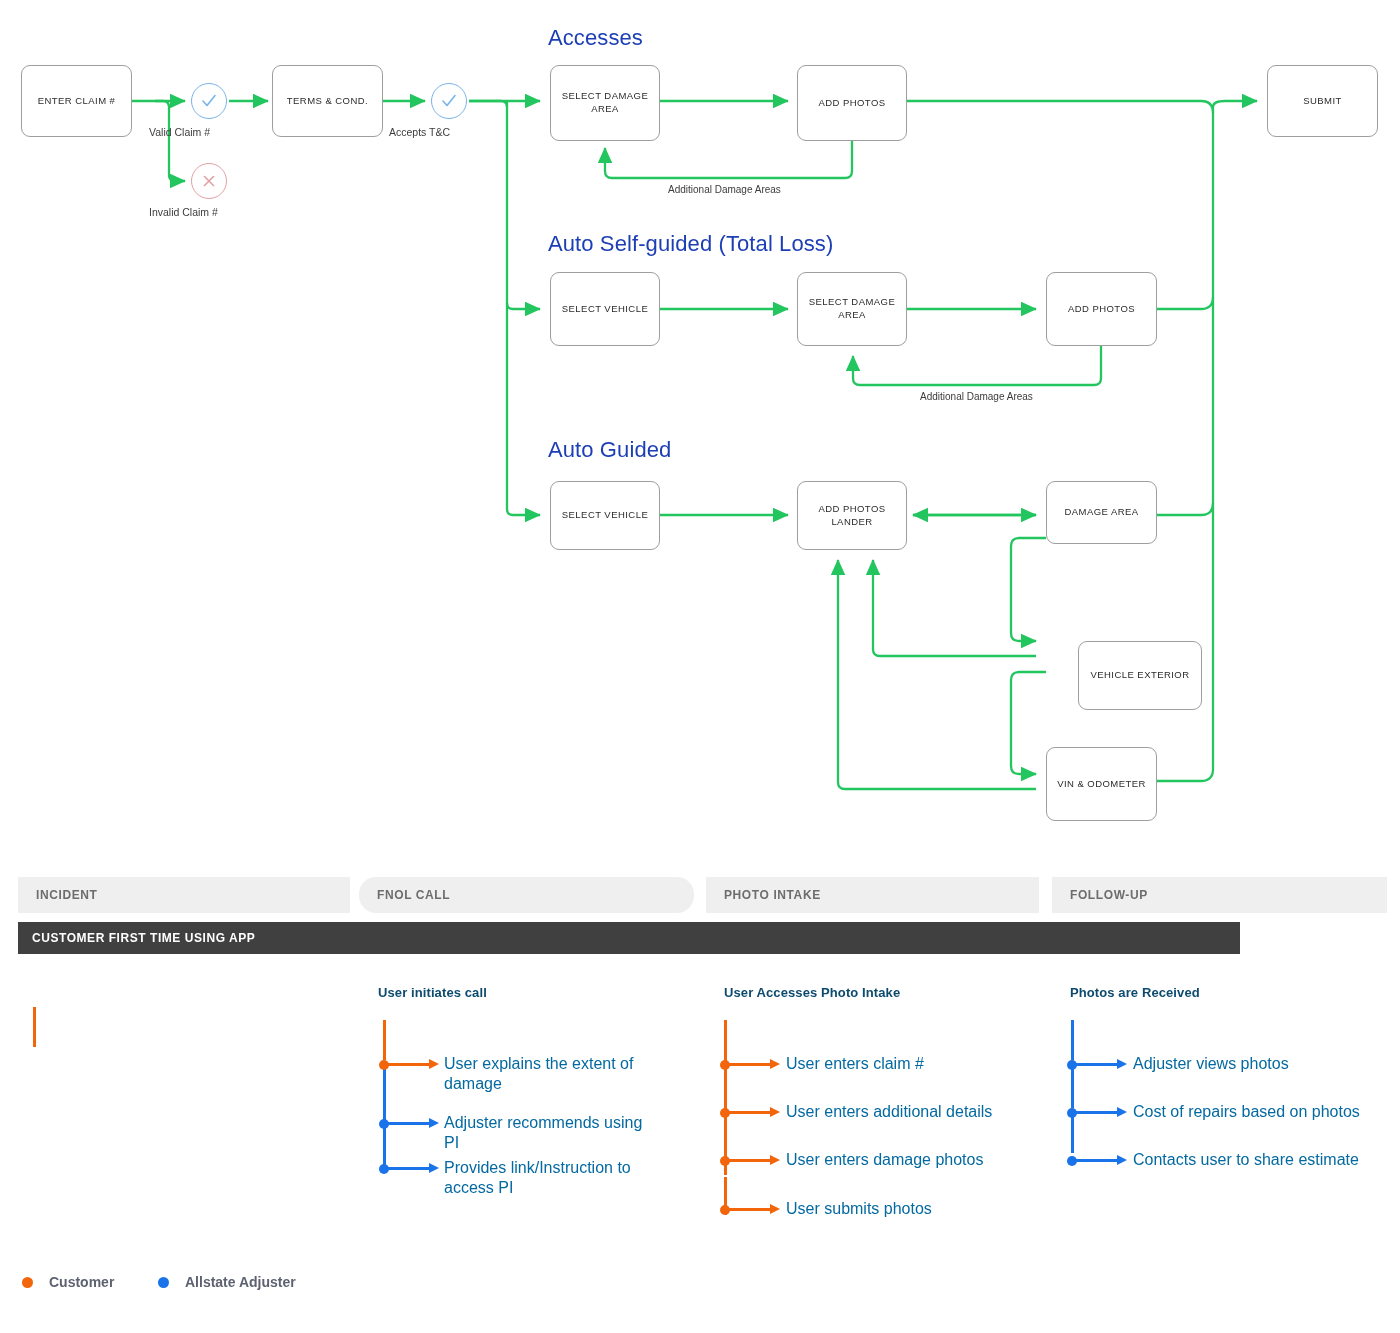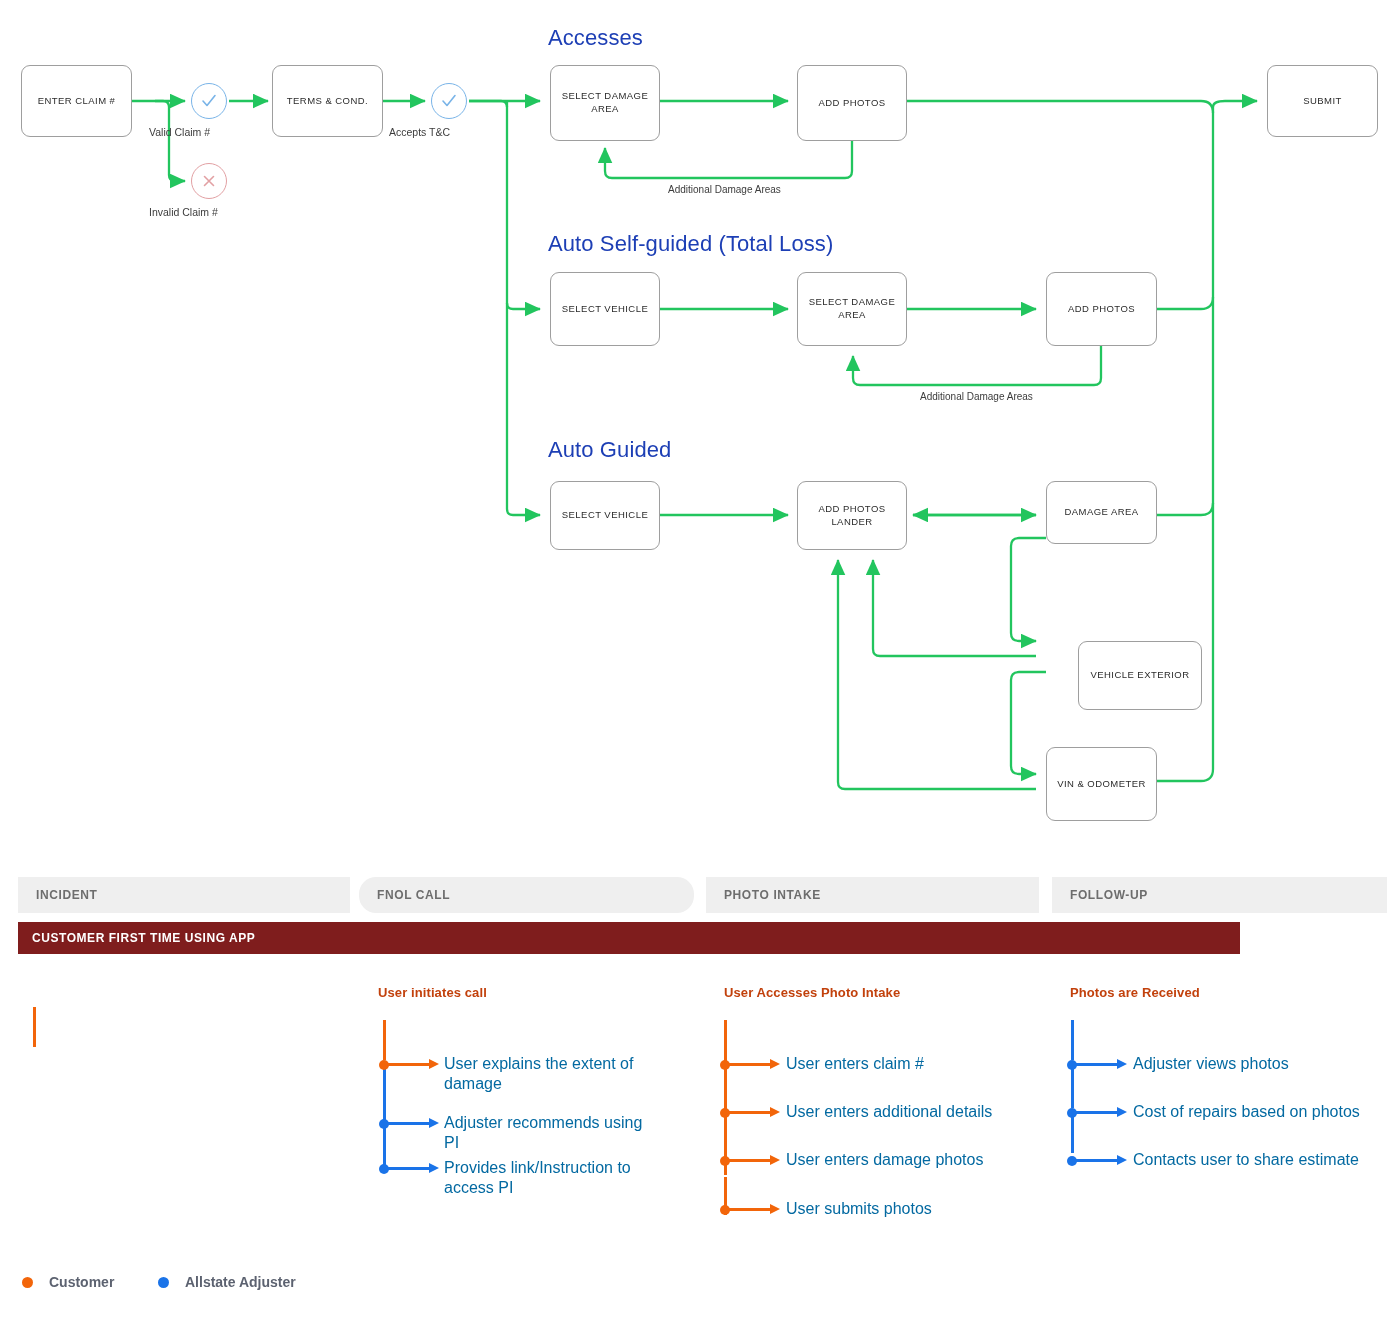--- a/index.html
+++ b/index.html
@@ -78,35 +78,35 @@
     padding-left: 18px;
     font-size: 12px;
     font-weight: bold;
     letter-spacing: .6px;
     color: #6d6d6d;
   }
   #band-row {
     position: absolute;
     left: 18px; top: 922px;
     width: 1222px; height: 32px;
-    background: #7f1d1d;
+    background: #404040;
     display: flex; align-items: center;
     padding-left: 14px;
     font-size: 12px;
     font-weight: bold;
     letter-spacing: .55px;
     color: #ffffff;
   }
 
   .journey-col { position: absolute; }
   .journey-title {
     position: absolute;
     font-size: 13px;
     font-weight: bold;
-    color: #c2410c;
+    color: #0c4a6e;
     letter-spacing: .1px;
     white-space: nowrap;
   }
   .j-step {
     position: absolute;
     display: flex;
     align-items: flex-start;
   }
   .j-marker {
     position: relative;

